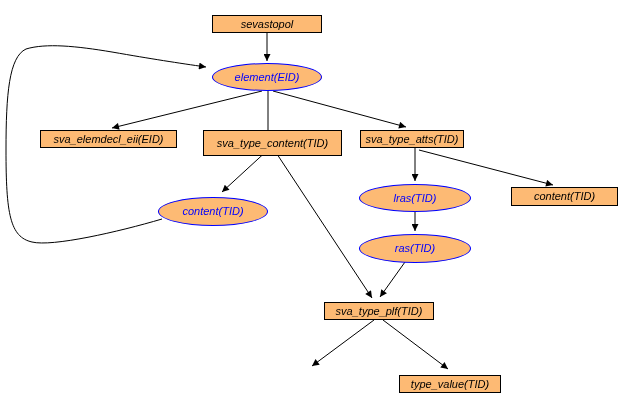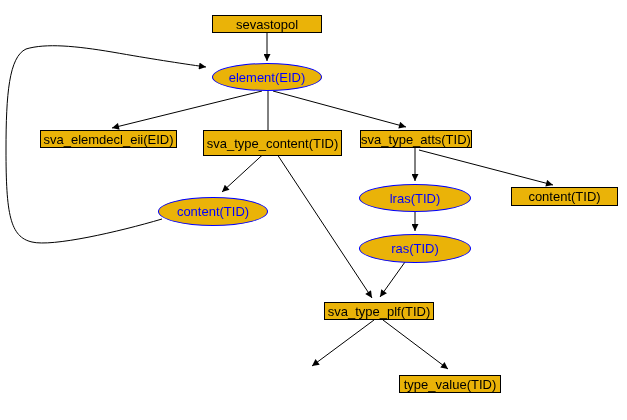--- a/index.html
+++ b/index.html
@@ -19,24 +19,25 @@
     position: absolute;
     left: 0;
     top: 0;
   }
   .node {
     position: absolute;
     box-sizing: border-box;
     display: flex;
     align-items: center;
     justify-content: center;
-    font-size: 13px;
+    font-size: 11px;
     line-height: 1;
     white-space: nowrap;
-    background: #eab308;
+    background: #fdba74;
+    font-style: italic;
   }
   .node.box {
     border: 1px solid #000000;
     color: #000000;
   }
   .node.ellipse {
     border: 1px solid #0000ff;
     border-radius: 50%;
     color: #0000ff;
   }
@@ -68,21 +69,21 @@
   </svg>
 
   <div class="node box" style="left:212px; top:15px; width:110px; height:18px;">sevastopol</div>
 
   <div class="node box" style="left:40px; top:130px; width:137px; height:18px;">sva_elemdecl_eii(EID)</div>
 
   <div class="node ellipse" style="left:212px; top:63px; width:110px; height:28px;">element(EID)</div>
 
   <div class="node box" style="left:203px; top:130px; width:139px; height:26px;">sva_type_content(TID)</div>
 
-  <div class="node box" style="left:360px; top:130px; width:112px; height:18px;">sva_type_atts(TID)</div>
+  <div class="node box" style="left:360px; top:130px; width:104px; height:18px;">sva_type_atts(TID)</div>
 
   <div class="node ellipse" style="left:158px; top:197px; width:110px; height:29px;">content(TID)</div>
 
   <div class="node ellipse" style="left:359px; top:184px; width:112px; height:28px;">lras(TID)</div>
 
   <div class="node ellipse" style="left:359px; top:234px; width:112px; height:29px;">ras(TID)</div>
 
   <div class="node box" style="left:511px; top:187px; width:107px; height:19px;">content(TID)</div>
 
   <div class="node box" style="left:324px; top:302px; width:110px; height:18px;">sva_type_plf(TID)</div>

